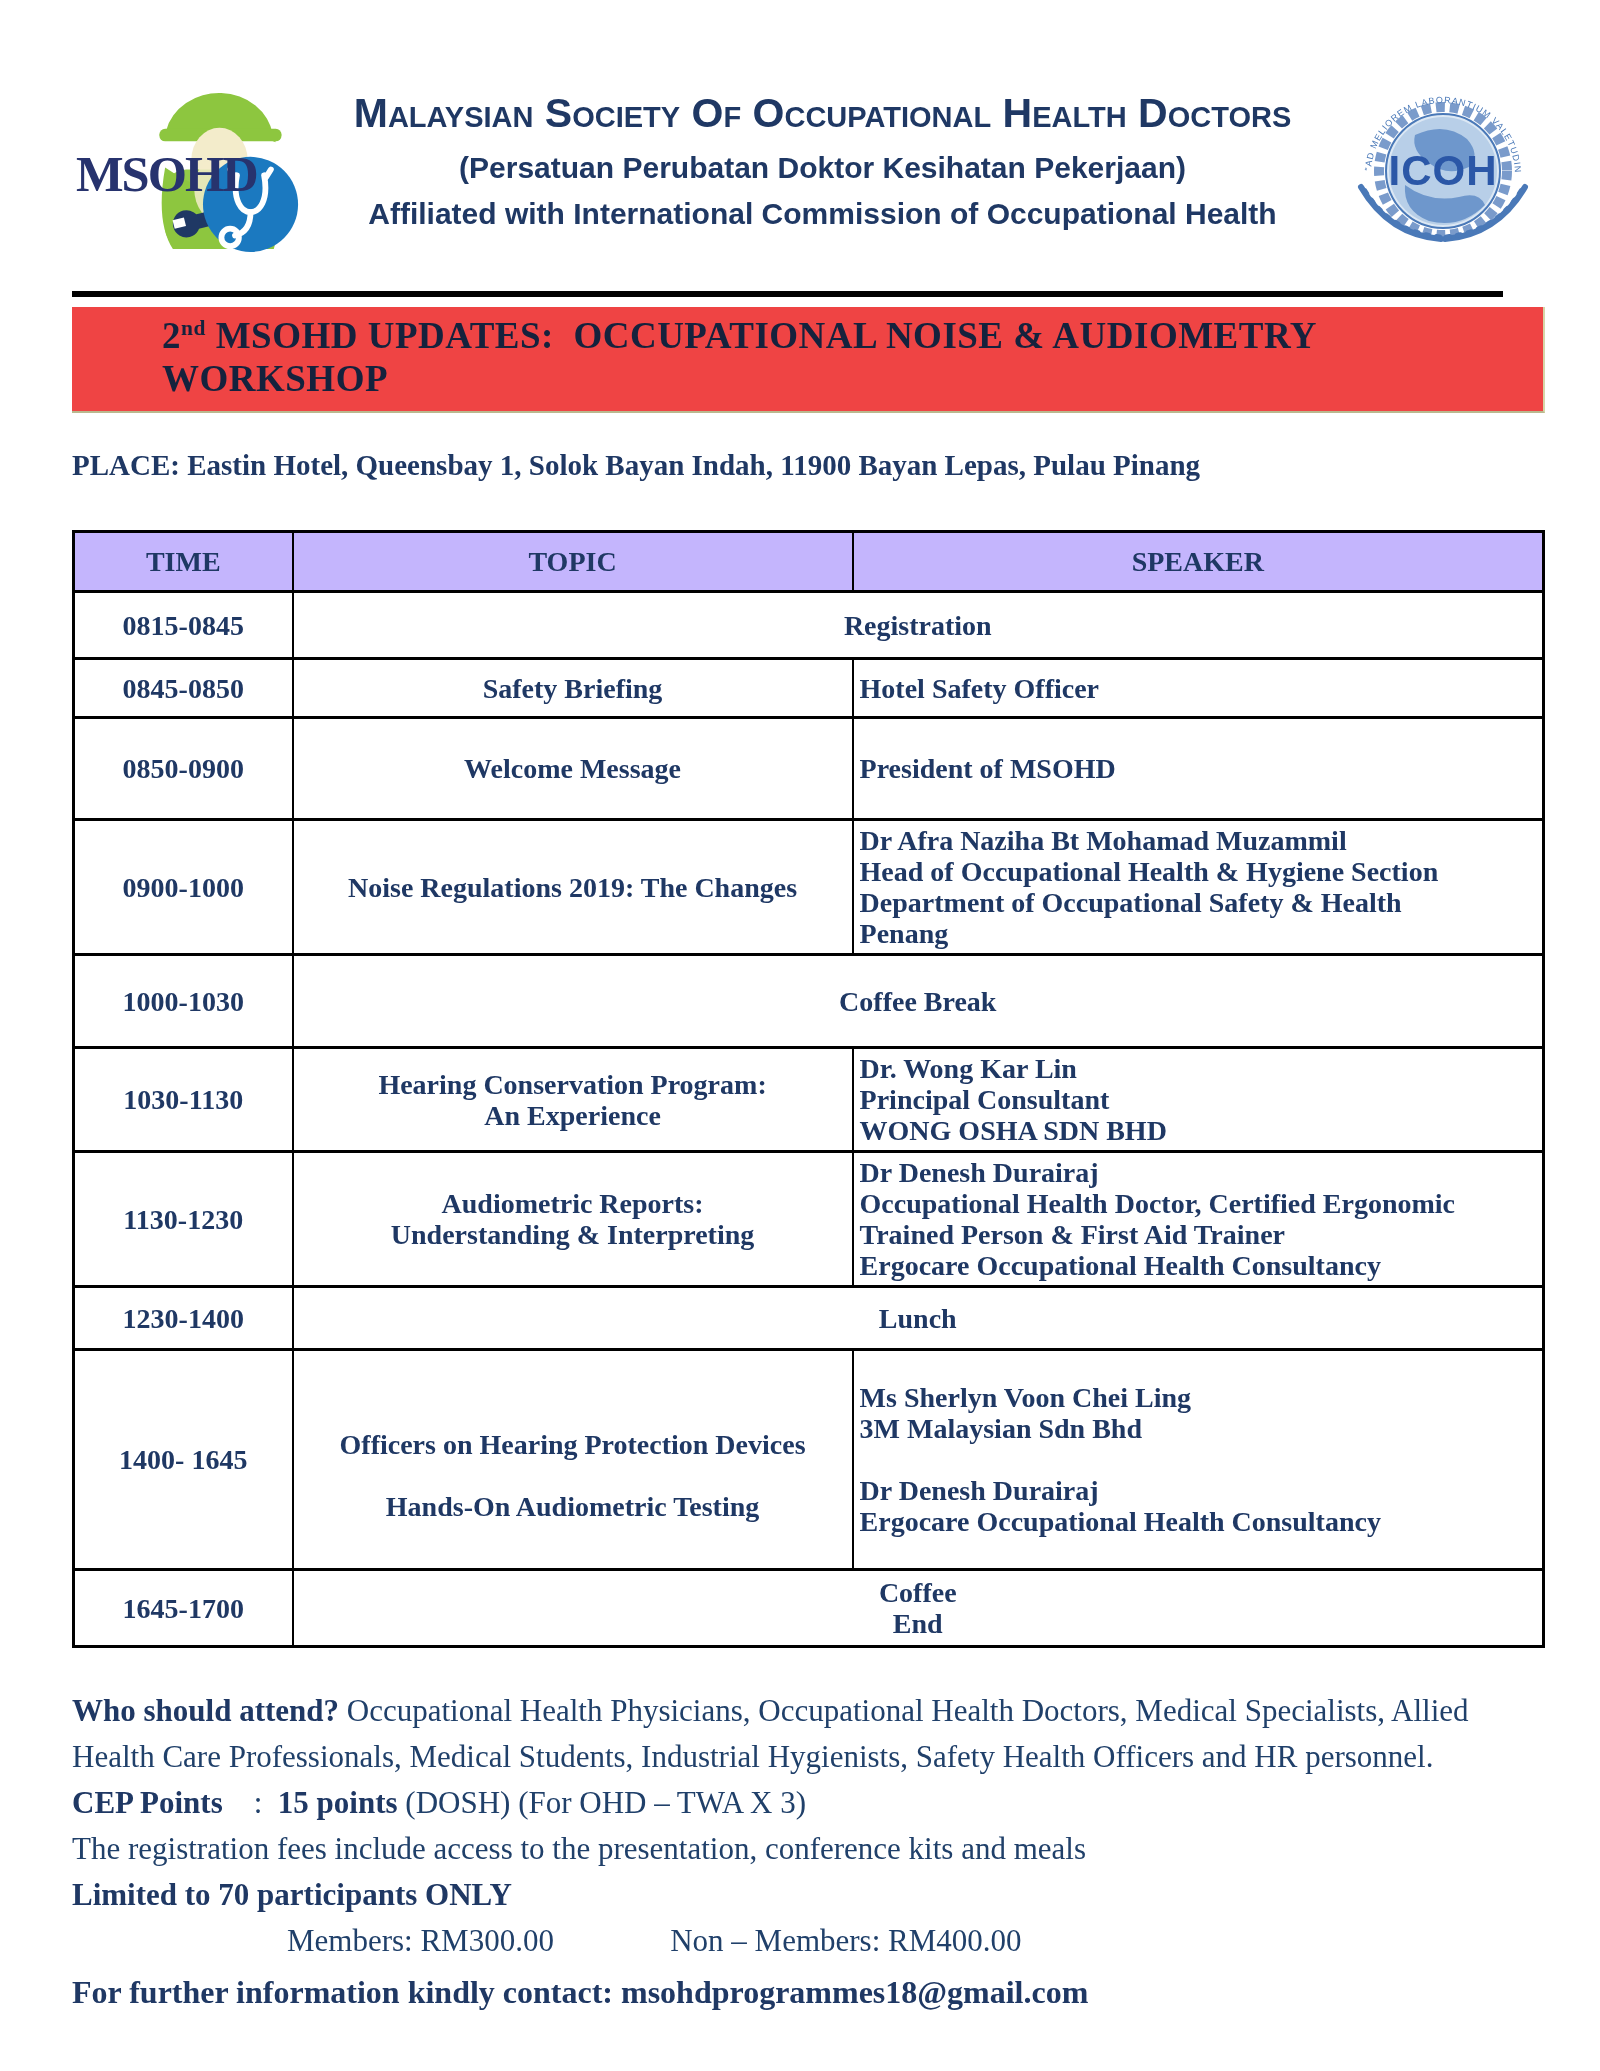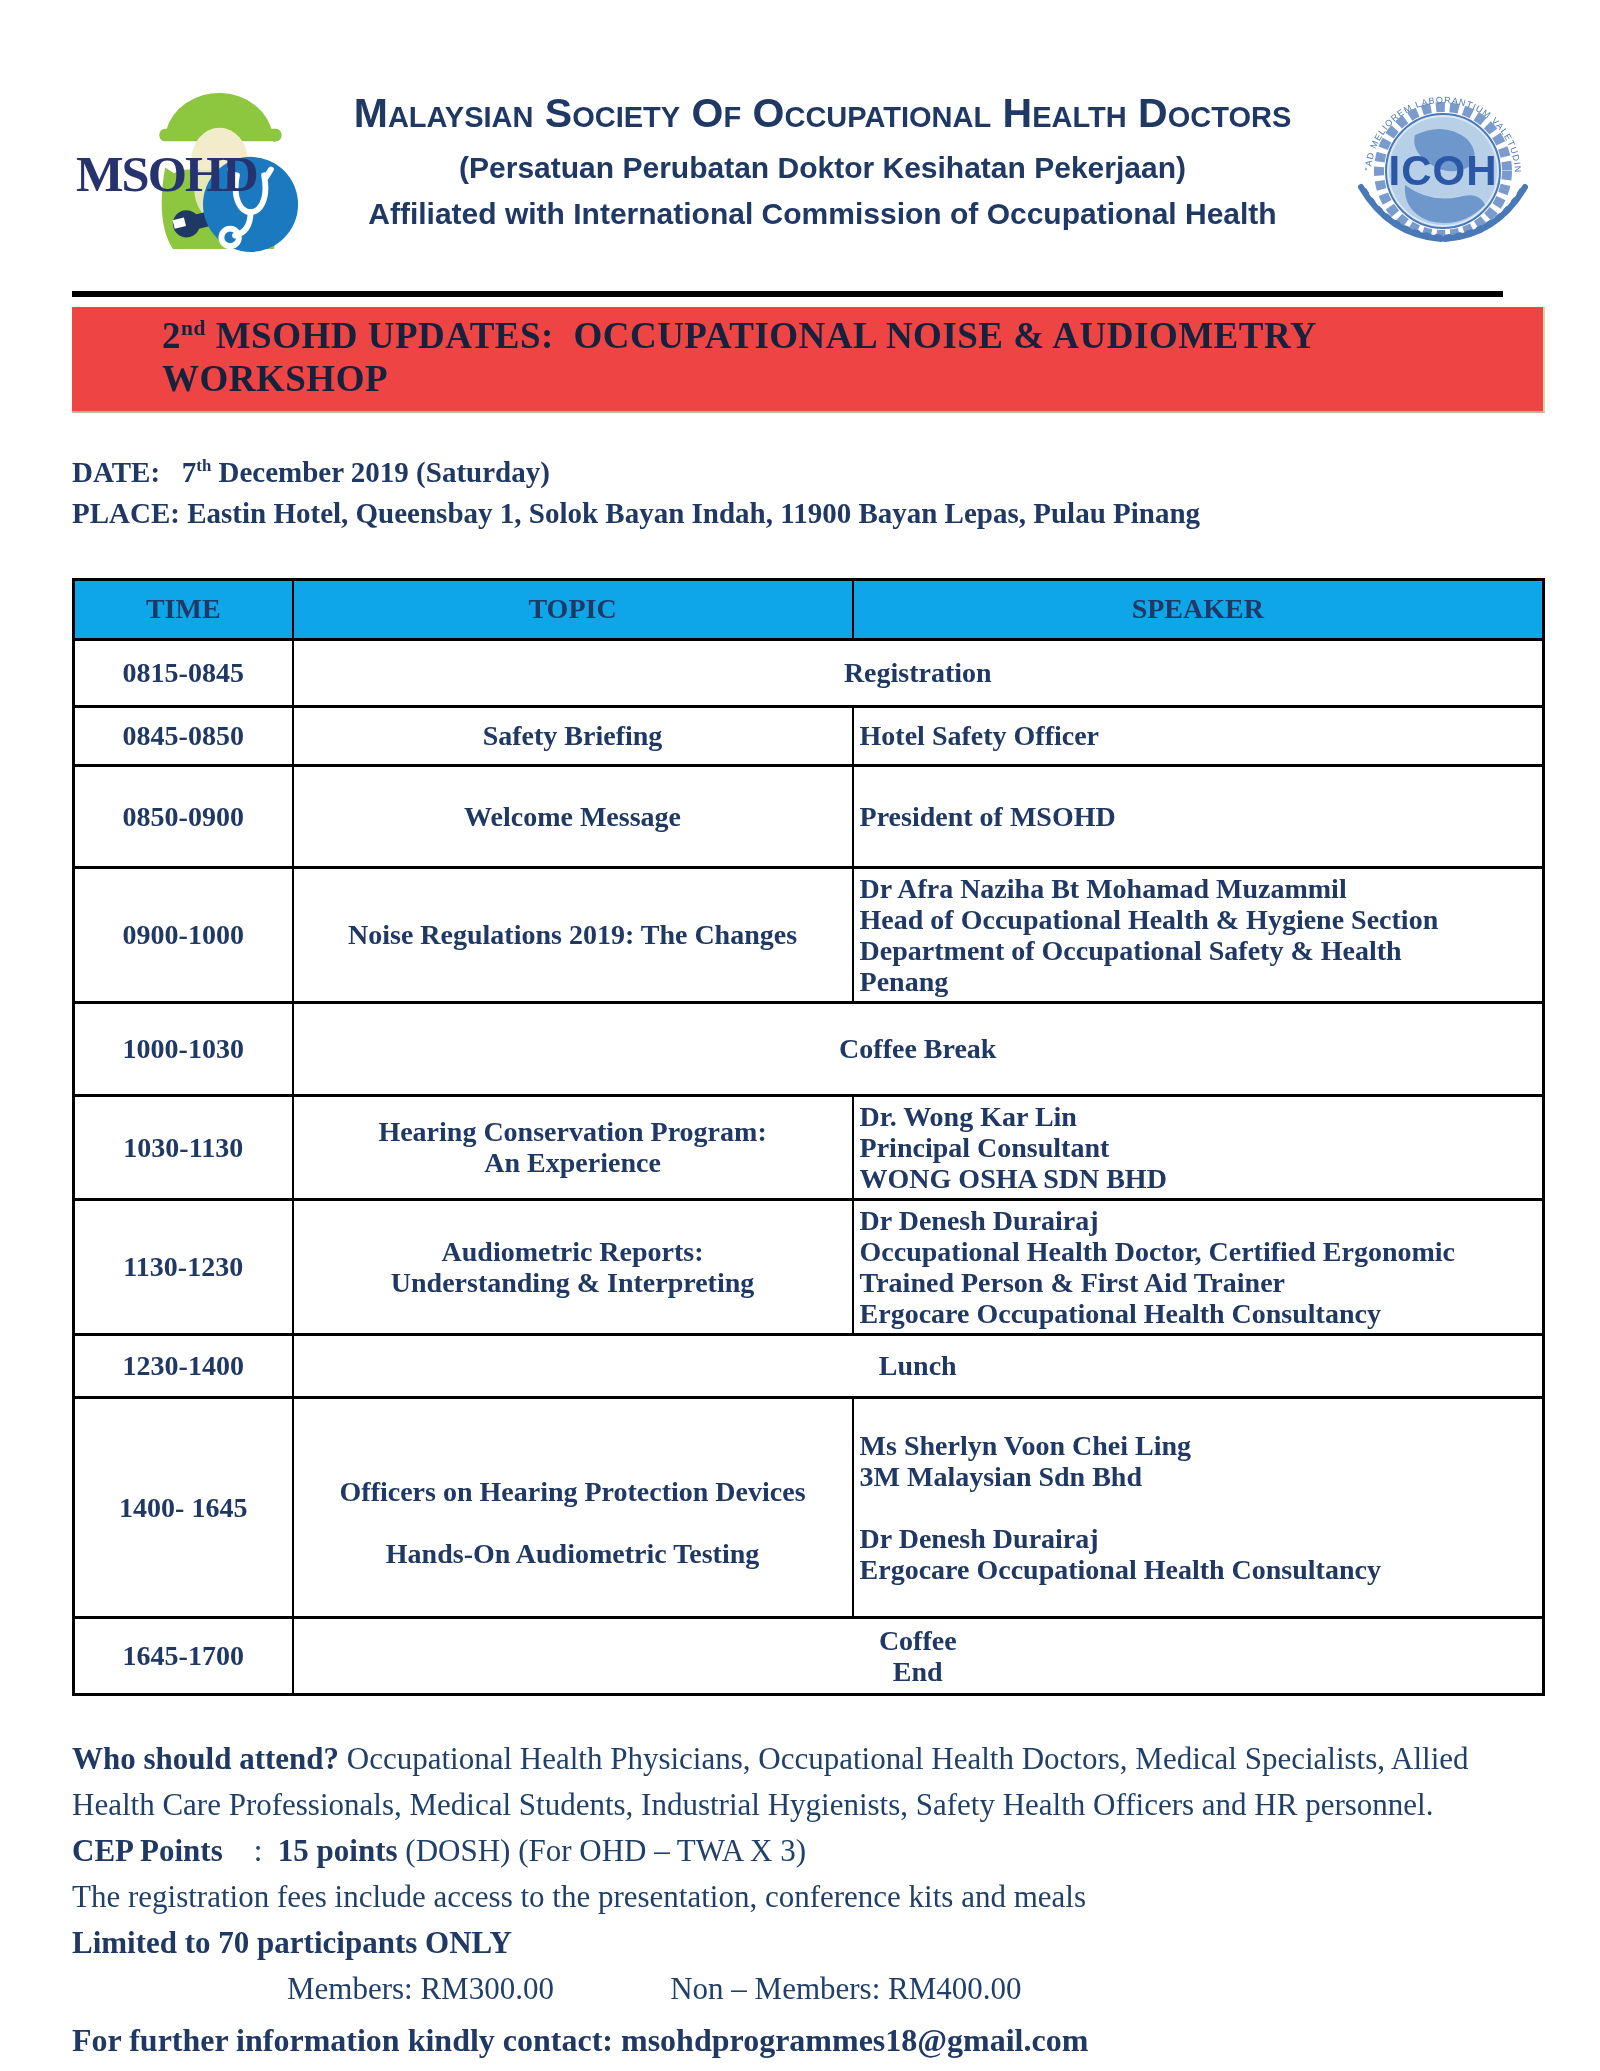--- a/index.html
+++ b/index.html
@@ -51,21 +51,21 @@
     border-collapse: collapse;
     border: 3px solid #000;
   }
   .sched th, .sched td {
     border-left: 2px solid #000; border-right: 2px solid #000;
     border-top: 3px solid #000; border-bottom: 3px solid #000;
     vertical-align: middle;
     padding: 4px 6px;
   }
   .sched th {
-    background: #0ea5e9;
+    background: #c4b5fd;
     height: 60px;
     font-size: 28px; font-weight: 700; color: #1f3864;
     text-align: center;
   }
   .sched td { font-size: 28px; font-weight: 700; color: #1f3864; }
   .time-cell   { text-align: center; }
   .topic-cell  { text-align: center; }
   .speaker-cell{ text-align: left; padding-left: 16px; }
   .merged-cell { text-align: center; }
   .cl { line-height: 31px; }
@@ -150,21 +150,20 @@
       </svg>
     </div>
   </div>
 
   <div class="rule"></div>
   <div class="banner">
     <span>2</span><span class="sup">nd</span><span>&nbsp;MSOHD UPDATES:&nbsp; OCCUPATIONAL NOISE &amp; AUDIOMETRY WORKSHOP</span>
   </div>
 
   <div class="details">
-    <div><span>DATE:&nbsp;&nbsp;&nbsp;7</span><span class="sup">th</span><span>&nbsp;December 2019 (Saturday)</span></div>
     <div>PLACE: Eastin Hotel, Queensbay 1, Solok Bayan Indah, 11900 Bayan Lepas, Pulau Pinang</div>
   </div>
 
   <table class="sched">
     <colgroup>
       <col style="width:14.9%">
         <col style="width:38.1%">
         <col style="width:47%">
     </colgroup>
     <thead>

